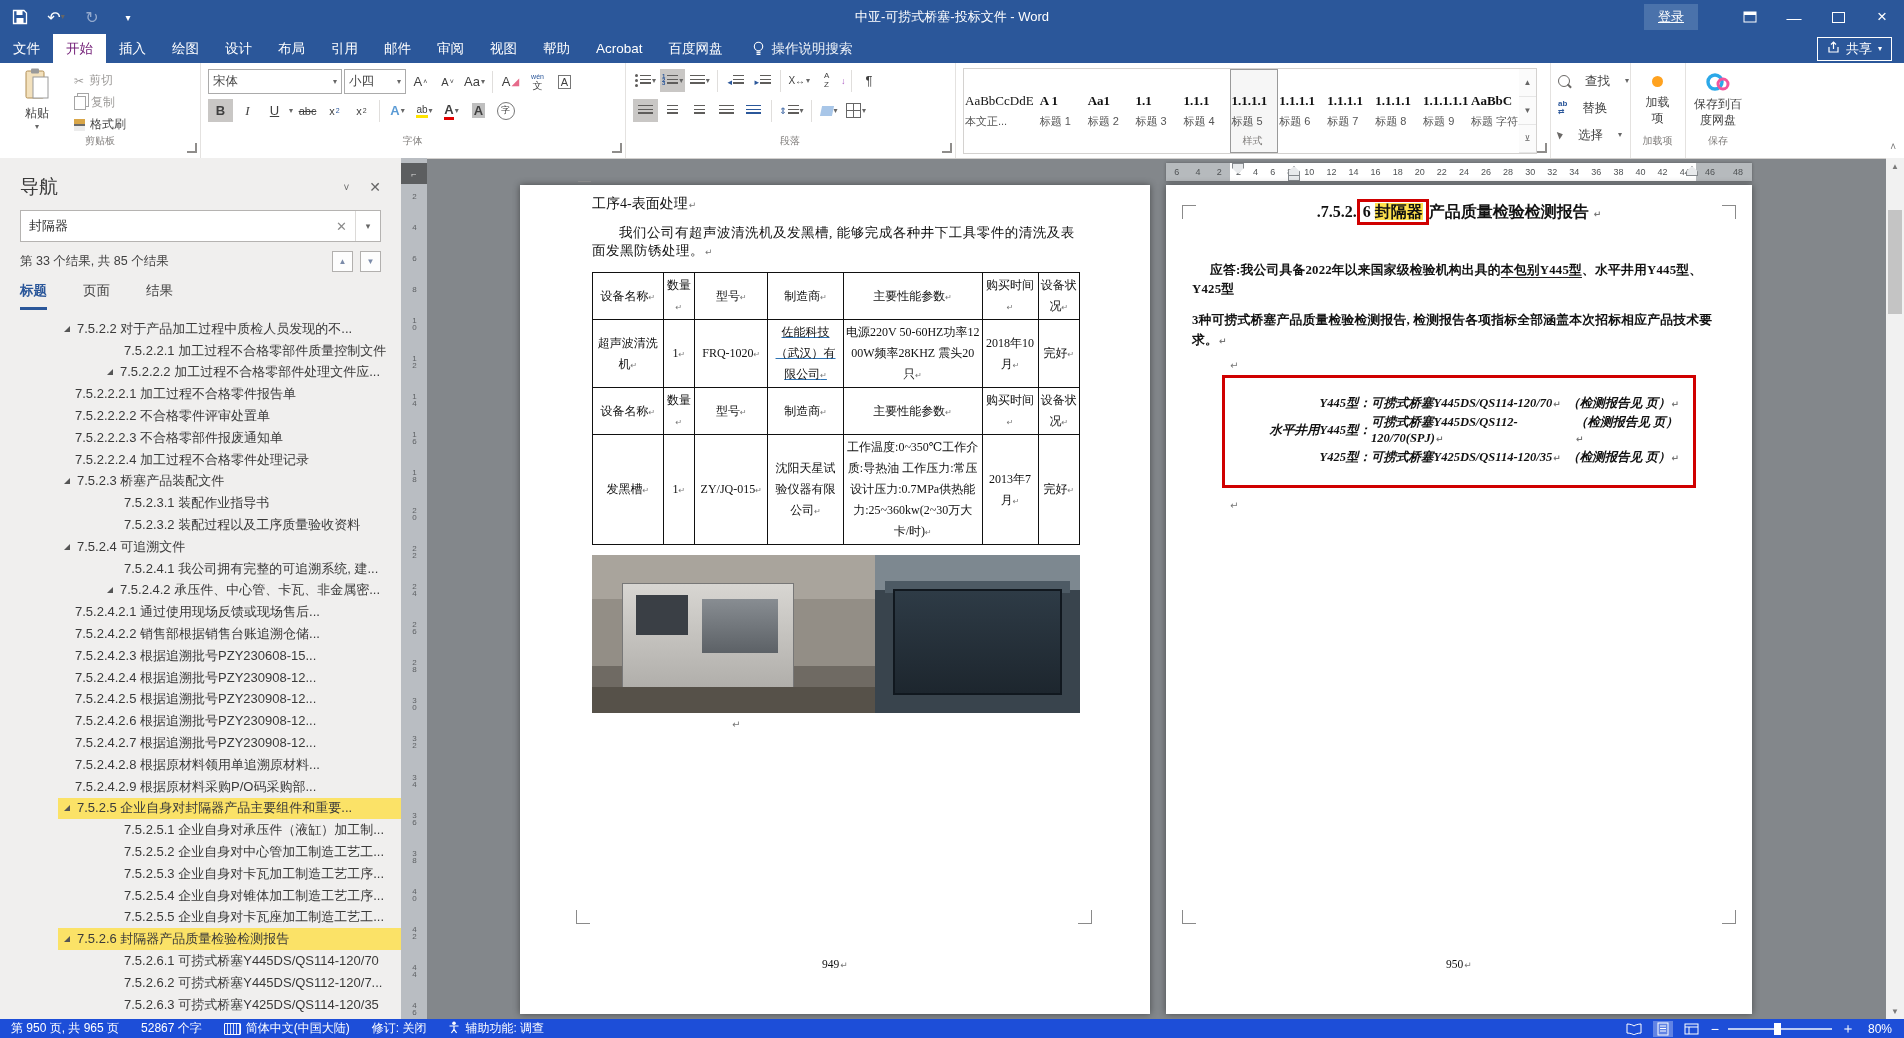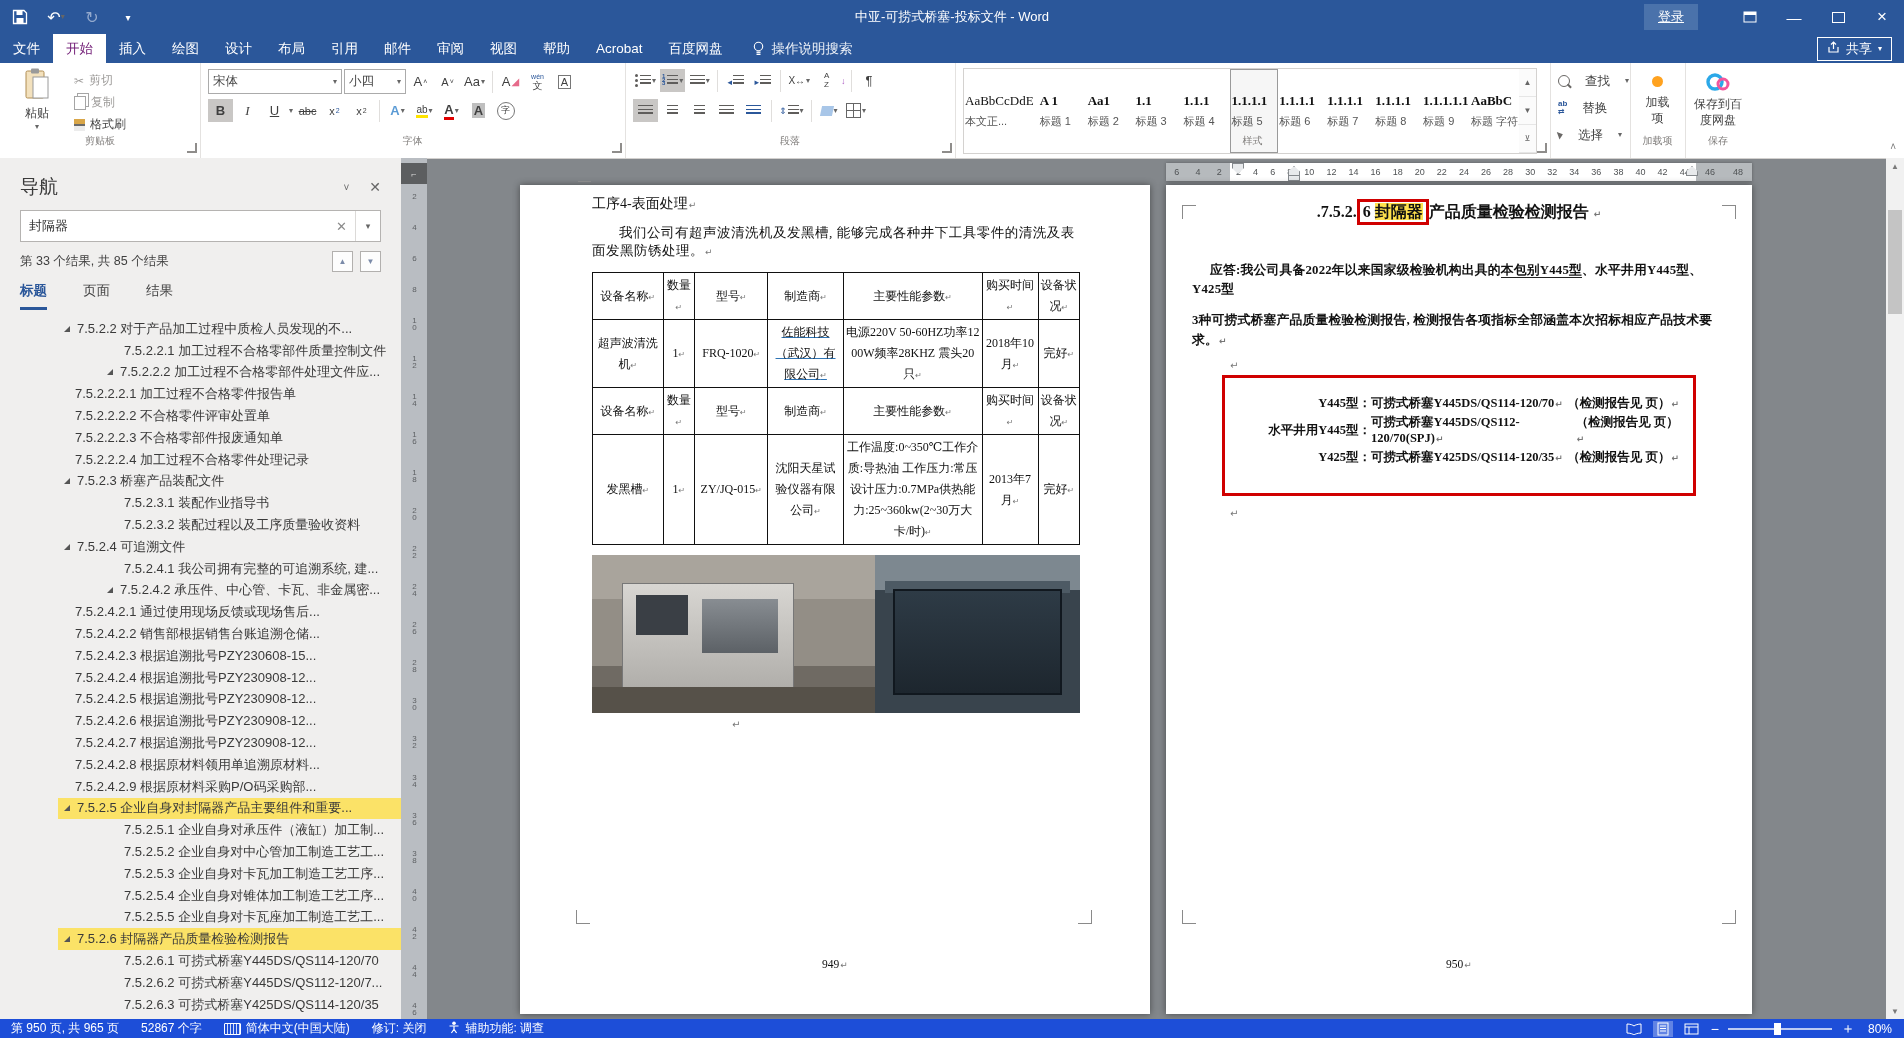--- a/index.html
+++ b/index.html
@@ -134,21 +134,21 @@
   .crop.tr{border-right:1px solid #8a8a8a;border-top:1px solid #8a8a8a;}
   .p2-inner{position:absolute;left:26px;right:26px;top:14px;}
   .p2-heading{text-align:center;font-weight:bold;font-size:16px;}
   .hl-yellow{background:#ffe14d;}
   .redbox-inline{border:3px solid #d00000;padding:0 3px;display:inline-block;line-height:1.25;}
   .p2-para{font-weight:bold;font-size:12.8px;margin-top:36px;line-height:1.5;letter-spacing:.2px;}
   .p2-para.l1{text-indent:18px;}
   .p2-para.l2{margin-top:12px;}
   .u-span{border-bottom:1.5px solid #222;}
   .lone-mark{margin:10px 0 0 38px;font-size:10px;color:#777;font-family:"DejaVu Sans",sans-serif;}
-  .red-box{margin:4px 30px 12px;border:3px solid #d00000;padding:12px 14px 22px;}
+  .red-box{margin:4px 30px 12px;border:3px solid #d00000;padding:12px 14px 14px;font-style:italic;}
   .rb-row{display:flex;align-items:center;height:27px;font-weight:bold;font-size:12.5px;}
   .rb-label{width:132px;text-align:right;flex:none;}
   .rb-note{margin-left:auto;}
   
   .statusbar{position:absolute;left:0;bottom:0;right:0;height:19px;background:#1d4ed8;color:#fff;display:flex;align-items:center;font-size:12px;}
   .sb-item{padding:0 11px;display:flex;align-items:center;gap:5px;white-space:nowrap;}
   .sb-right{margin-left:auto;display:flex;align-items:center;gap:9px;padding-right:12px;}
   .view-ic{width:20px;height:16px;display:flex;align-items:center;justify-content:center;}
   .view-ic.sel{background:rgba(255,255,255,.3);}
   .zoom-track{width:104px;height:2px;background:rgba(255,255,255,.7);position:relative;}

